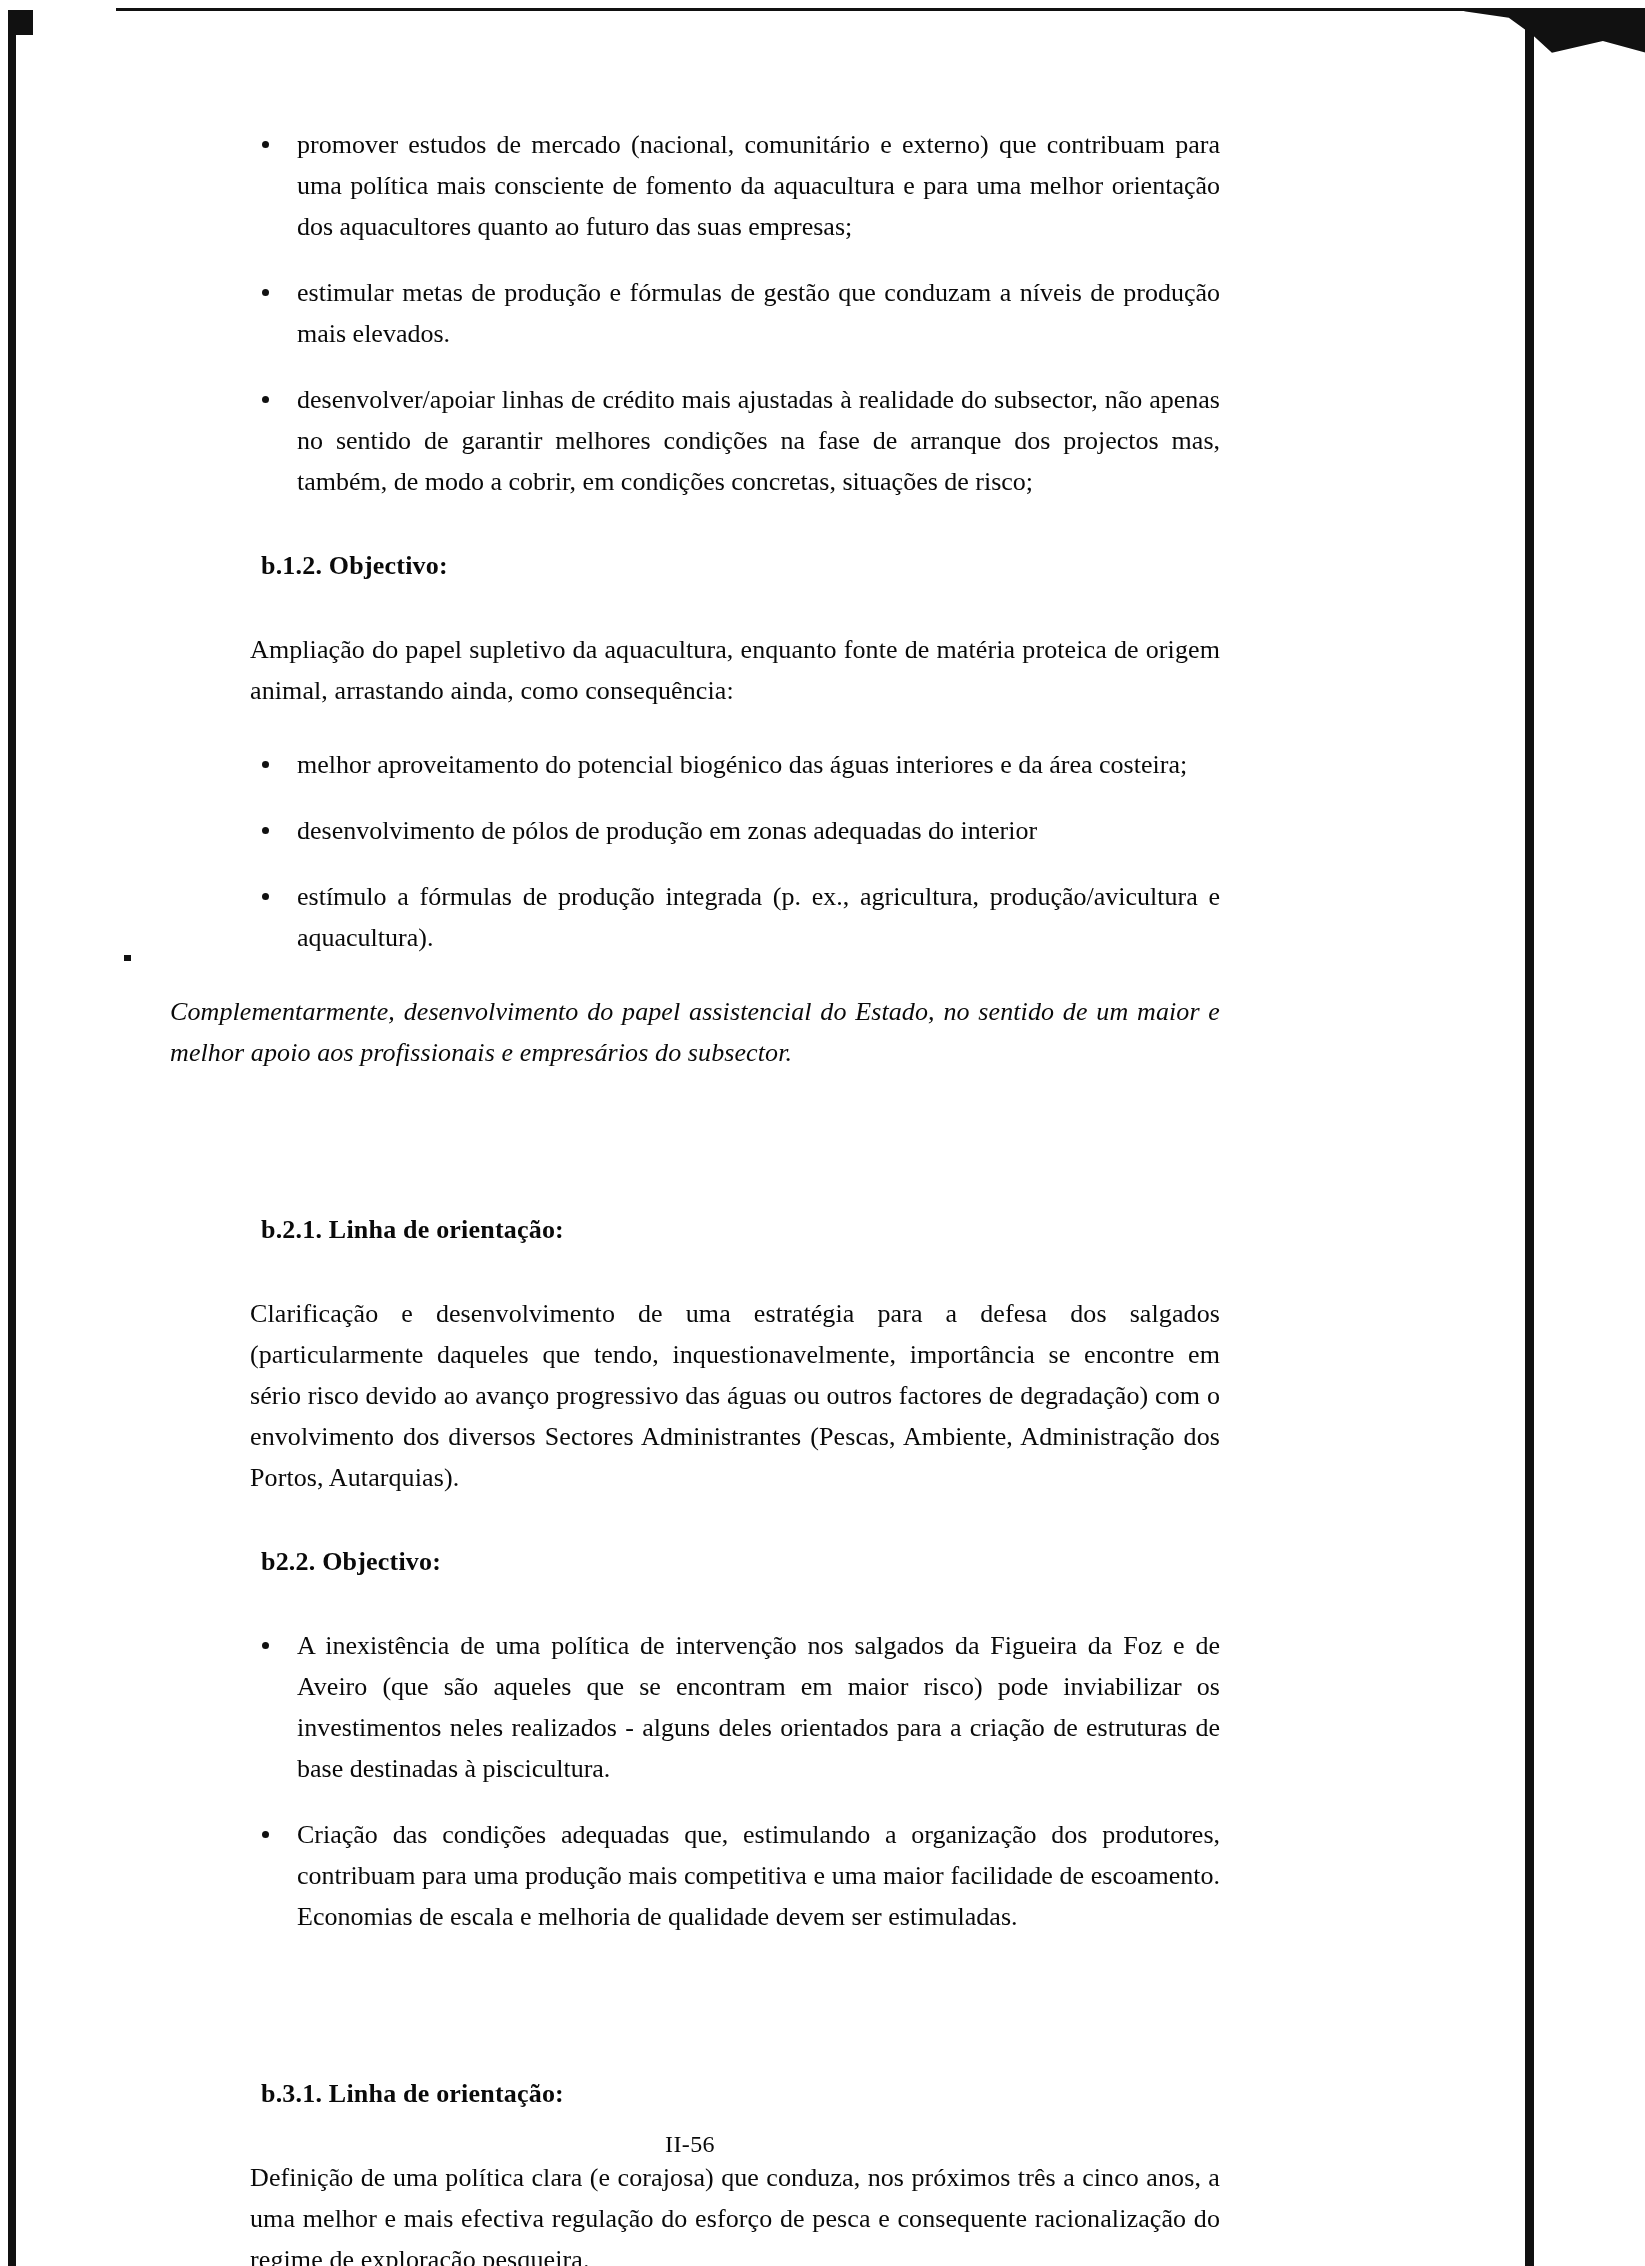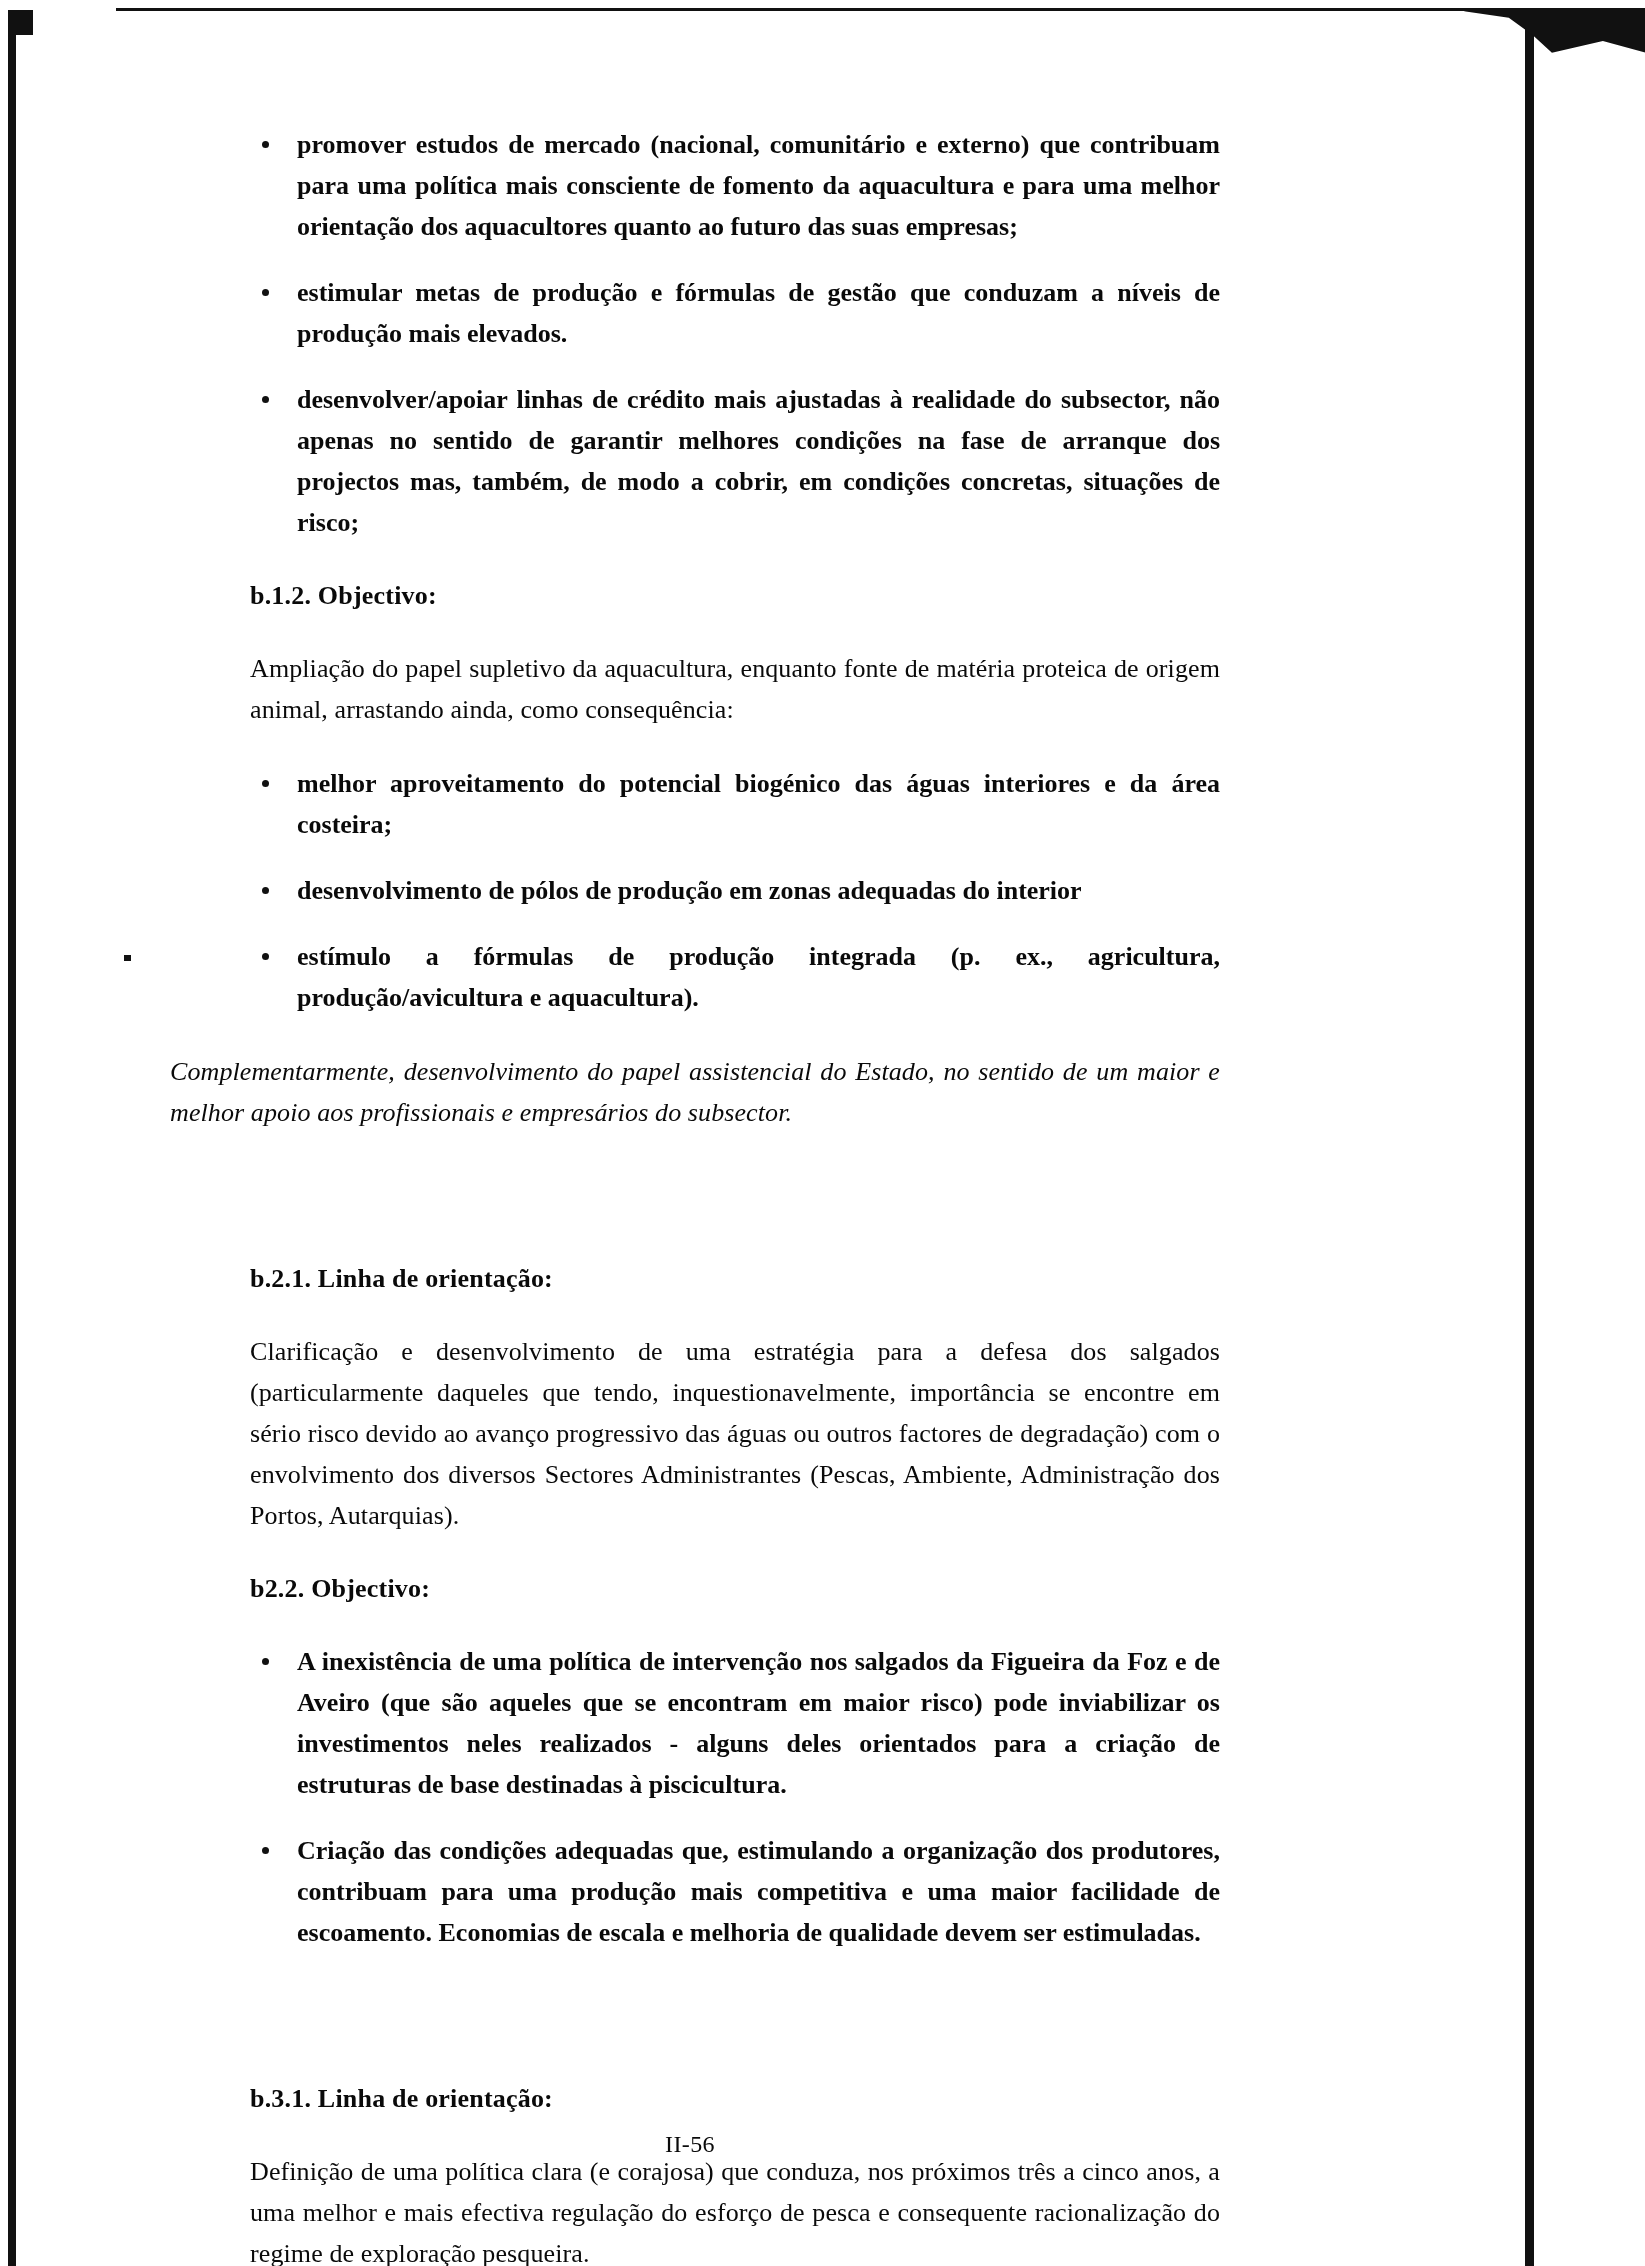--- a/index.html
+++ b/index.html
@@ -119,33 +119,33 @@
     width: 7.8px;
     height: 7.8px;
     background: #111111;
     border-radius: 50%;
   }
 
   .heading-sub {
     font-weight: bold;
     font-size: 26px;
     line-height: 39px;
-    margin: 0;
+    margin: 11px;
     letter-spacing: 0.2px;
   }
 
   .heading-section {
     font-weight: bold;
     font-size: 26px;
     line-height: 39px;
     margin: 0;
     letter-spacing: 0.2px;
   }
 
-  .blk { display: block; font-weight: bold; }
+  .blk { display: block; }
   .gap-md { height: 33px; }
   .gap-xxl { height: 93px; }
 
   .indent-0 { margin-left: -80px; font-style: italic; }
 
   .footer {
     position: absolute;
     left: 0;
     top: 2131px;
     width: 1380px;

